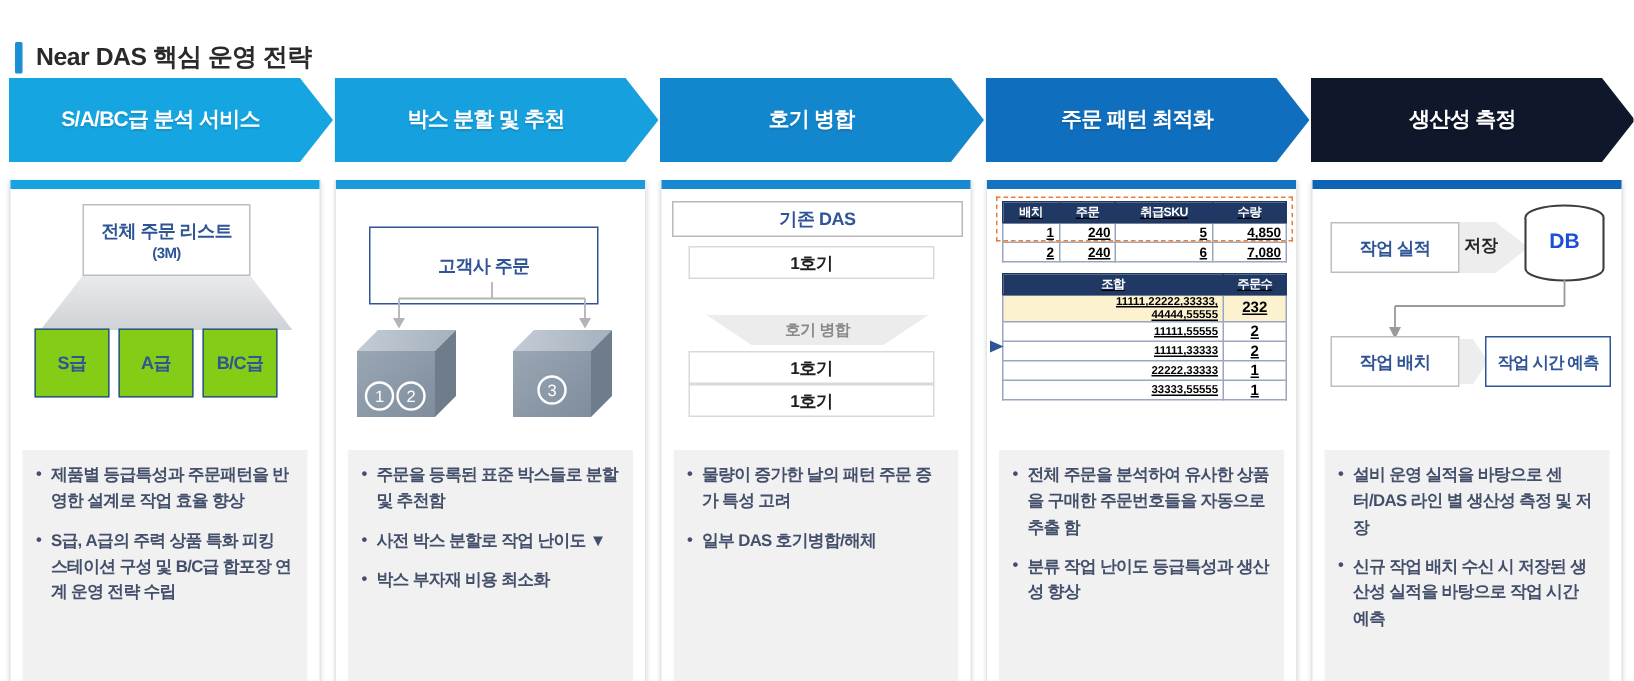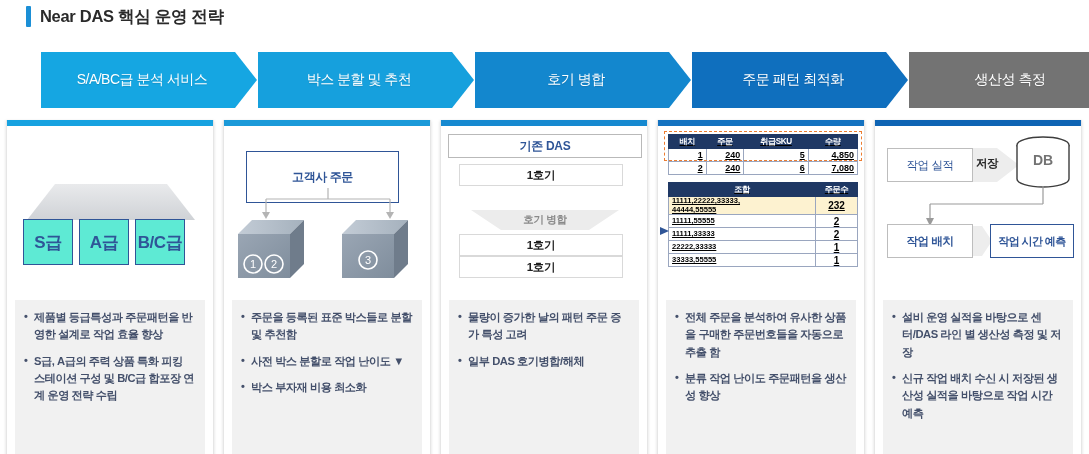--- a/index.html
+++ b/index.html
@@ -7,46 +7,45 @@
     margin: 0; padding: 0;
     width: 1089px; height: 454px;
     background: #ffffff;
     font-family: "Liberation Sans", "DejaVu Sans", sans-serif;
     overflow: hidden;
   }
   #root { position: relative; width: 1089px; height: 454px; background: #fff; }
 
   
   .title-wrap {
-    position: absolute; left: 10px; top: 6px;
-    display: flex; align-items: center; gap: 9px; margin-left: 16px;
+    position: absolute; left: 10px; top: 28px;
+    display: flex; align-items: center; gap: 9px;
   }
   .title-bar {
     width: 5px; height: 21px; background: #1b8fd6; border-radius: 1px;
   }
   .title-text {
     font-size: 16.5px; font-weight: bold; color: #2a2a2a;
     letter-spacing: -0.3px; line-height: 21px;
   }
 
   
   .cols { position: absolute; left: 6px; top: 52px; width: 1077px; height: 400px; display: flex; }
   .col { width: 208px; margin-right: 9px; position: relative; }
   .col:last-child { margin-right: 0; }
 
   
   .chev {
     position: relative; height: 56px;
     display: flex; align-items: center; justify-content: center;
-    color: #ffffff; font-size: 14px; font-weight: normal; letter-spacing: -0.5px;
+    color: #ffffff; font-size: 14px; font-weight: bold; letter-spacing: -0.5px;
     clip-path: polygon(0 0, calc(100% - 22px) 0, 100% 50%, calc(100% - 22px) 100%, 0 100%);
     width: 216px;
     text-shadow: 0 1px 1px rgba(0,0,0,0.12);
     padding-right: 14px;
-    margin-left: 35px;
   }
   .chev-label { white-space: nowrap; }
 
   
   .card {
     position: absolute; top: 68px; left: 0; width: 208px; height: 385px;
     background: #ffffff;
     border: 1px solid #e6e6e6;
     border-top: none;
     box-shadow: 0 1px 3px rgba(0,0,0,0.14);
@@ -74,23 +73,23 @@
     display: flex; flex-direction: column; align-items: center; justify-content: center;
     font-size: 12px; font-weight: bold; letter-spacing: -0.4px; text-align: center;
   }
   .vbox .sub { font-size: 10px; font-weight: bold; color: #2f5597; margin-top: 1px; }
 
   
   .c1-top { position: absolute; left: 48px; top: 10px; width: 112px; height: 48px; }
   .c1-fan { position: absolute; left: 20px; top: 58px; width: 168px; height: 38px; }
   .c1-grades { position: absolute; left: 16px; top: 93px; display: flex; gap: 6px; }
   .grade-box {
-    width: 50px; height: 46px; border: 1.6px solid #2f5597; background: #5eead4;
-    display: flex; align-items: center; justify-content: center;
-    font-size: 17px; font-weight: bold; color: #2f5597; letter-spacing: -0.4px;
+    width: 50px; height: 46px; border: 1.6px solid #2f5597; background: #84cc16;
+    display: flex; align-items: center; justify-content: center;
+    font-size: 12px; font-weight: bold; color: #2f5597; letter-spacing: -0.4px;
   }
 
   
   .c2-top { position: absolute; left: 22px; top: 25px; width: 153px; height: 52px; border: 1.6px solid #2f5597; }
   .c2-lines { position: absolute; left: 0; top: 62px; width: 208px; height: 32px; }
   .cube { position: absolute; }
   .c2-cube-a { left: 14px; top: 92px; }
   .c2-cube-b { left: 118px; top: 92px; }
 
   
@@ -131,44 +130,44 @@
   }
   .t1 { position: absolute; left: 10px; top: 8px; width: 190px; }
   .t1 table { width: 100%; }
   .t1 td { text-align: right; }
   .dashbox {
     position: absolute; left: 6px; top: 5px; width: 198px; height: 30px;
     border: 1.7px dashed #ed7d31; pointer-events: none;
   }
   .t2 { position: absolute; left: 10px; top: 56px; width: 190px; }
   .t2 table { width: 100%; }
-  .t2 td.combo { text-align: left; font-size: 7.6px; line-height: 1.15; margin-top: 21px; }
+  .t2 td.combo { text-align: right; font-size: 7.6px; line-height: 1.15; margin-top: 21px; }
   .t2 td.cnt { text-align: center; width: 42px; font-size: 10px; }
   .t2 tr.hl td { background: #fdf2d0; }
   .t2 .arrow-in {
     position: absolute; left: -8px; top: 44px; color: #2f5597; font-size: 11px;
   }
 
   
   .c5-b1 {
     position: absolute; left: 12px; top: 22px; width: 86px; height: 34px;
     border: 1px solid #bdbdbd; background: #fff;
     display: flex; align-items: center; justify-content: center;
-    font-size: 11.5px; font-weight: normal; color: #2f5597; letter-spacing: -0.4px;
+    font-size: 11.5px; font-weight: bold; color: #2f5597; letter-spacing: -0.4px;
   }
   .c5-save {
     position: absolute; left: 101px; top: 30px;
     font-size: 11.5px; font-weight: bold; color: #262626; letter-spacing: -0.4px;
   }
   .c5-db {
     position: absolute; left: 140px; top: 10px; width: 56px; height: 52px;
   }
   .c5-db-label {
     position: absolute; left: 140px; top: 26px; width: 56px;
-    text-align: center; font-size: 14px; font-weight: bold; color: #737373;
+    text-align: center; font-size: 14px; font-weight: bold; color: #1d4ed8;
   }
   .c5-b2 {
     position: absolute; left: 12px; top: 98px; width: 86px; height: 34px;
     border: 1px solid #bdbdbd; background: #fff;
     display: flex; align-items: center; justify-content: center;
     font-size: 11.5px; font-weight: bold; color: #2f5597; letter-spacing: -0.4px;
   }
   .c5-b3 {
     position: absolute; left: 115px; top: 98px; width: 84px; height: 34px;
     border: 1.8px solid #2f5597; background: #fff;
@@ -192,20 +191,24 @@
   <div class="cols">
 
     <div class="col">
       <div class="chev" style="background:#15a6e2">
         <span class="chev-label">S/A/BC급 분석 서비스</span>
       </div>
       <div class="card">
         <div class="card-top" style="background:#17a2e0"></div>
         <div class="card-body">
 
+          <div class="vbox c1-top">
+            <span>전체 주문 리스트</span>
+            <span class="sub">(3M)</span>
+          </div>
 
           <svg class="c1-fan" viewBox="0 0 168 38">
             <defs>
               <linearGradient id="fanG" x1="0" y1="0" x2="0" y2="1">
                 <stop offset="0%" stop-color="#e9eaec"></stop>
                 <stop offset="100%" stop-color="#cfd2d6"></stop>
               </linearGradient>
             </defs>
             <polygon points="28,0 140,0 168,36 0,36" fill="url(#fanG)"></polygon>
           </svg>
@@ -386,28 +389,28 @@
                   <td class="cnt">1</td>
                 </tr>
               </tbody>
             </table>
           </div>
 
         </div>
         <div class="card-notes">
           <ul class="notes">
             <li>전체 주문을 분석하여 유사한 상품을 구매한 주문번호들을 자동으로 추출 함</li>
-            <li>분류 작업 난이도 주문패턴을 생산성 향상</li>
+            <li>분류 작업 난이도 등급특성과 생산성 향상</li>
           </ul>
         </div>
       </div>
     </div>
 
     <div class="col">
-      <div class="chev" style="background:#737373">
+      <div class="chev" style="background:#0f172a">
         <span class="chev-label">생산성 측정</span>
       </div>
       <div class="card">
         <div class="card-top" style="background:#0e64b4"></div>
         <div class="card-body">
 
           <svg class="c5-chev2" viewBox="0 0 50 42">
             <polygon points="0,4 26,4 48,21 26,38 0,38" fill="#ededed"></polygon>
           </svg>
 

